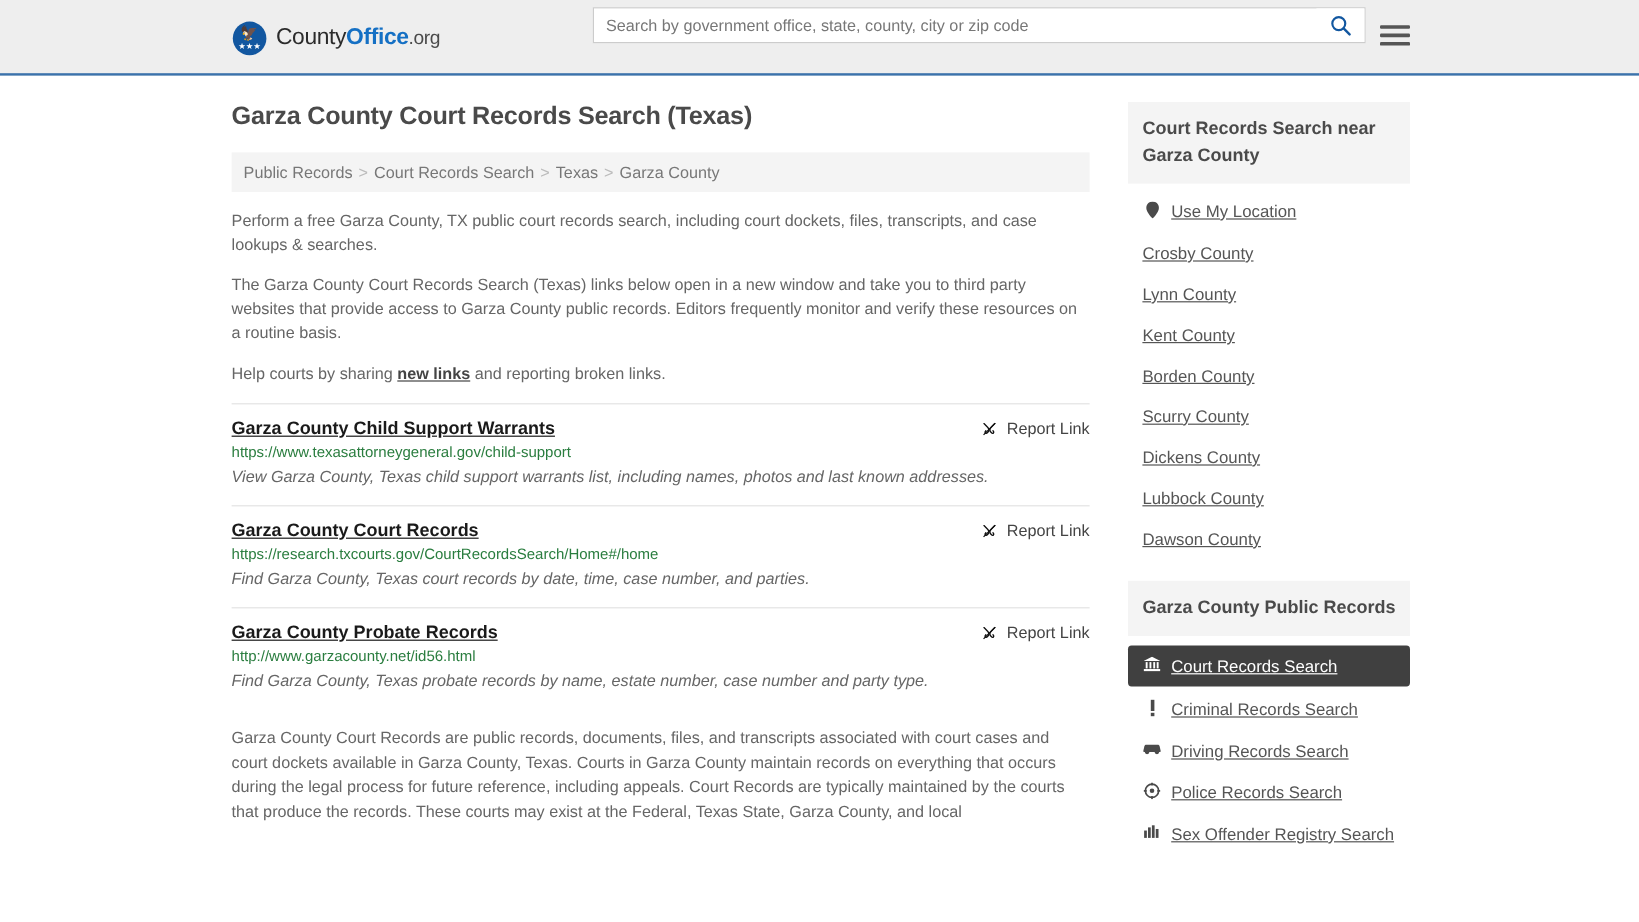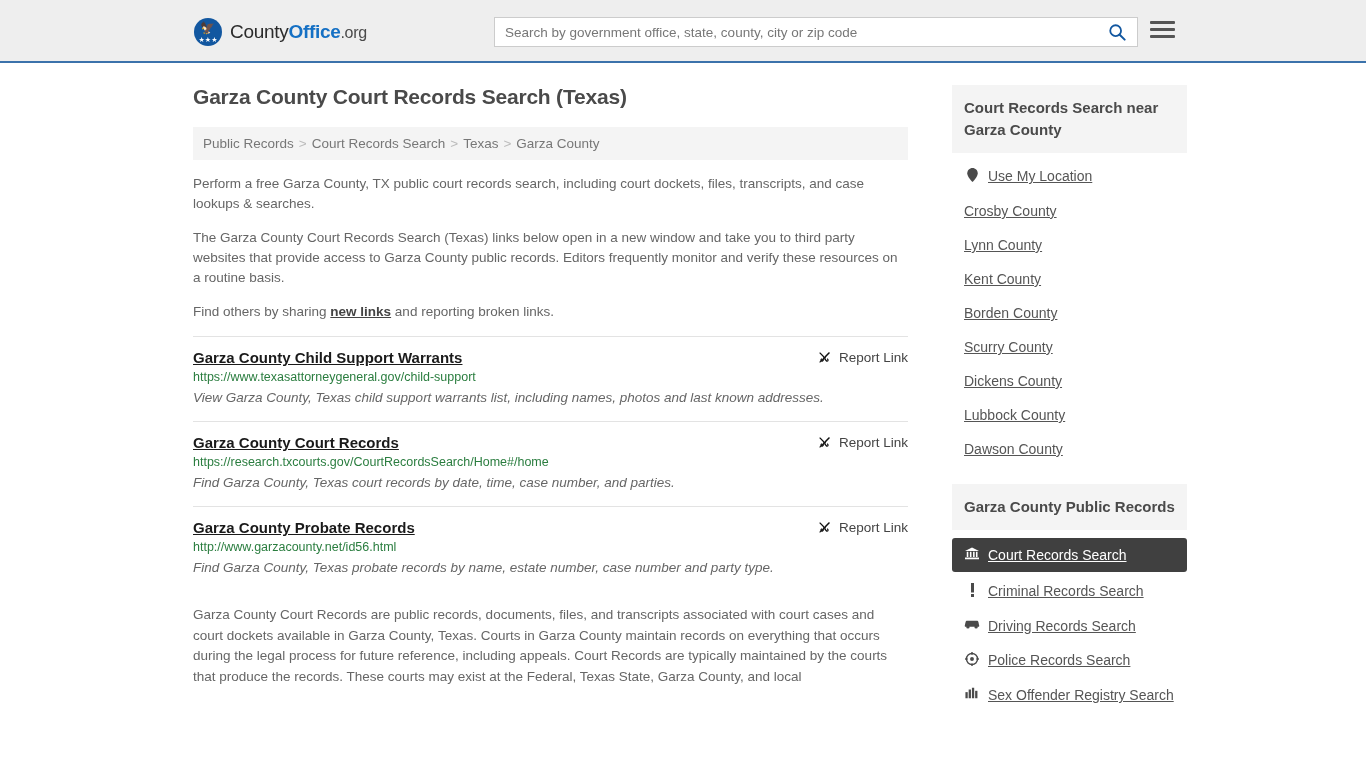--- a/index.html
+++ b/index.html
@@ -52,21 +52,21 @@
     letter-spacing: -0.3px;
     white-space: nowrap;
   }
   .brand-text .t-county { color: #2b2b2b; }
   .brand-text .t-office { color: #1570c4; font-weight: bold; }
   .brand-text .t-org { color: #4a4a4a; font-size: 16px; }
 
   .search-wrap {
     position: absolute;
     left: 494px;
-    top: 17px;
+    top: 6px;
     width: 644px;
     height: 30px;
     display: flex;
     background: #ffffff;
     border: 1px solid #cccccc;
   }
   .search-input {
     flex: 1 1 auto;
     border: 0;
     outline: 0;
@@ -104,21 +104,21 @@
   .page {
     position: relative;
     width: 1366px;
     padding: 0;
   }
   .container {
     width: 980px;
     margin: 0 auto;
     position: relative;
     display: flex;
-    gap: 44px;
+    gap: 32px;
     padding-top: 22px;
   }
   .col-main { width: 715px; flex: 0 0 715px; }
   .col-side { width: 235px; flex: 0 0 235px; }
 
   h1.page-title {
     font-size: 21px;
     font-weight: bold;
     color: #4a4a4a;
     margin: 0 0 18px 0;
@@ -286,21 +286,21 @@
 
       <h1 class="page-title">Garza County Court Records Search (Texas)</h1>
 
       <div class="breadcrumb">
         <a>Public Records</a><span class="sep">&gt;</span><a>Court Records Search</a><span class="sep">&gt;</span><a>Texas</a><span class="sep">&gt;</span><a>Garza County</a>
       </div>
 
       <div class="intro">
         <p>Perform a free Garza County, TX public court records search, including court dockets, files, transcripts, and case lookups &amp; searches.</p>
         <p>The Garza County Court Records Search (Texas) links below open in a new window and take you to third party websites that provide access to Garza County public records. Editors frequently monitor and verify these resources on a routine basis.</p>
-        <p><span>Find others by sharing </span><a class="inline">new links</a><span> and reporting broken links.</span></p>
+        <p><span>Help courts by sharing </span><a class="inline">new links</a><span> and reporting broken links.</span></p>
       </div>
 
       <div class="result">
         <div class="result-head">
           <a class="result-title">Garza County Child Support Warrants</a>
           <div class="report-link">
             <svg width="15" height="15" viewBox="0 0 20 20">
               <path d="M4 4 L8 8 M8 8 C10 10 10 12 8 14 C6 16 4 14 6 12" fill="none" stroke="#111" stroke-width="1.5" stroke-linecap="round"></path>
               <path d="M16 4 L12 8 M12 8 C10 10 10 12 12 14 C14 16 16 14 14 12" fill="none" stroke="#111" stroke-width="1.5" stroke-linecap="round"></path>
               <line x1="3.5" y1="16.5" x2="16.5" y2="3.5" stroke="#111" stroke-width="1.4"></line>

